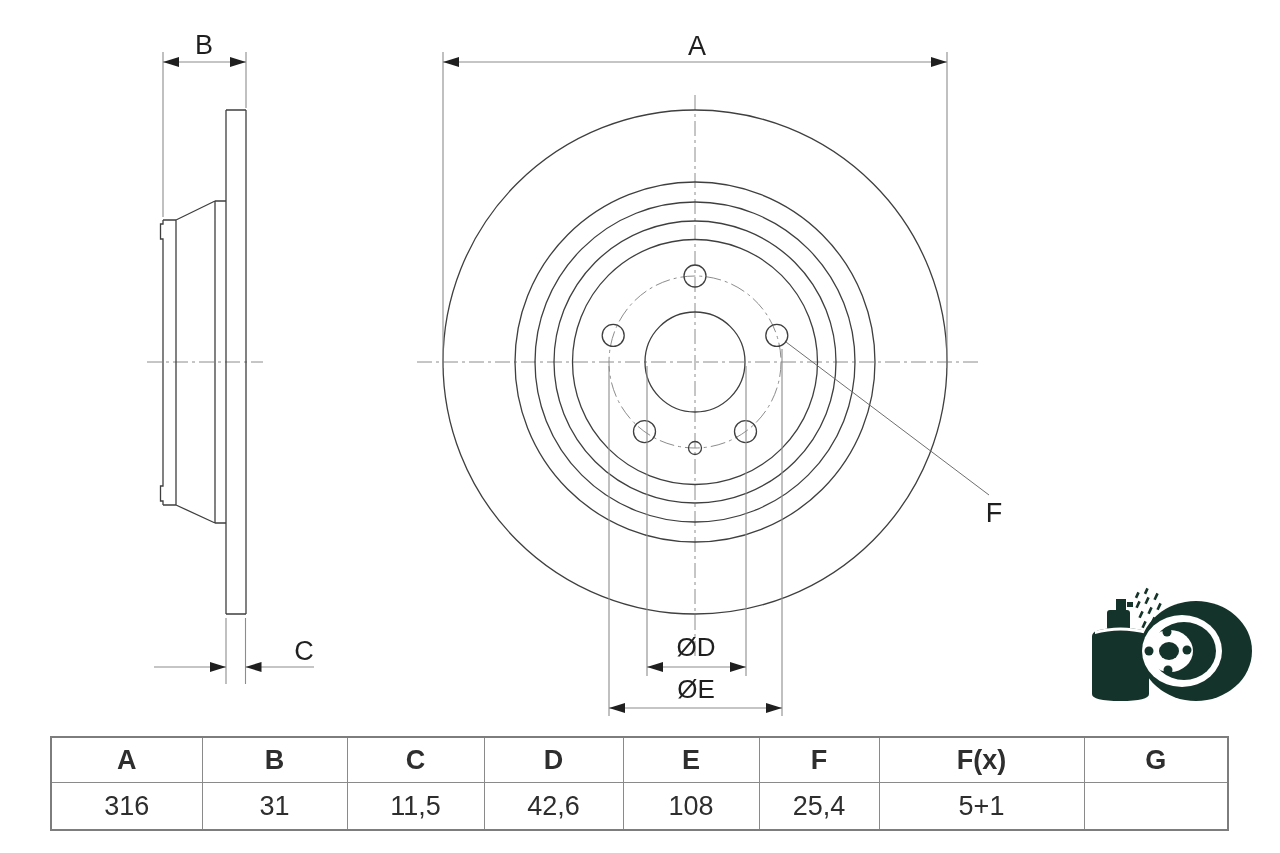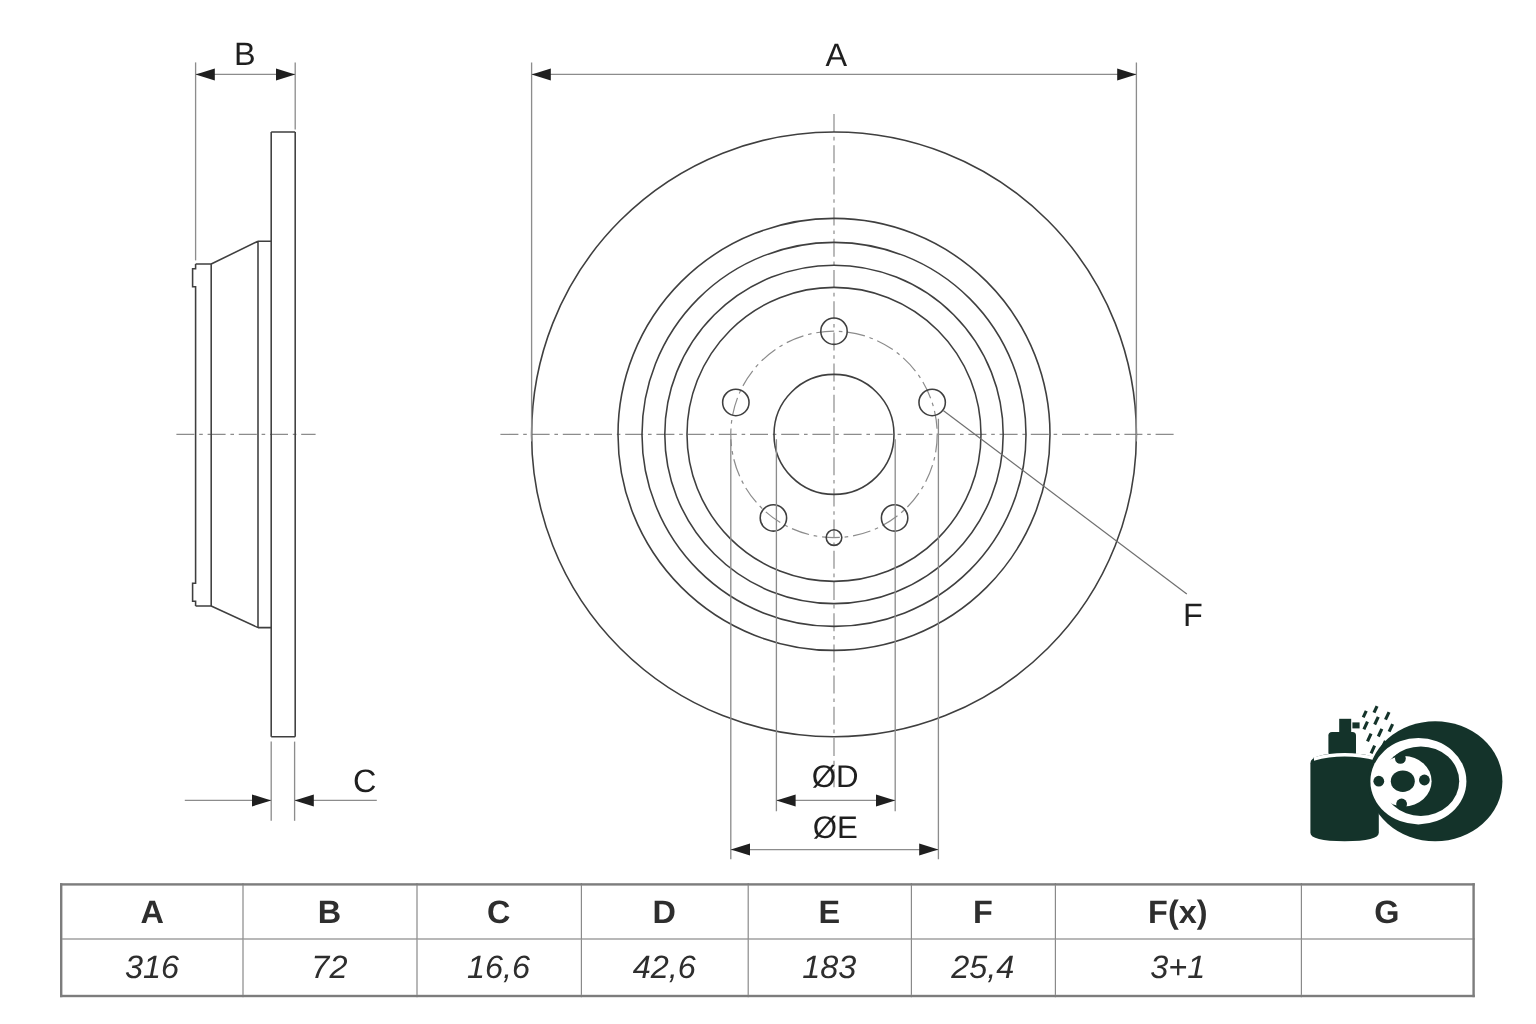--- a/index.html
+++ b/index.html
@@ -24,21 +24,21 @@
   .spec-table-wrap{position:absolute;left:50px;top:736px;}
   table.spec{
     border-collapse:collapse;table-layout:fixed;width:1177px;
     background:#fff;
   }
   table.spec td{
     border:1px solid #8a8a8a;text-align:center;vertical-align:middle;
     color:#2e2e2e;font-size:27px;padding:0;overflow:hidden;white-space:nowrap;
   }
   table.spec tr.hdr td{height:44px;font-weight:bold;}
-  table.spec tr.val td{height:46px;font-weight:normal;font-style:italic;}
+  table.spec tr.val td{height:46px;font-weight:normal;}
   table.spec{border:2px solid #7d7d7d;}
 </style>
 </head>
 <body>
 
 <div class="stage">
 
   <svg class="drawing-svg" width="1280" height="740" viewBox="0 0 1280 740">
 
     <g>
@@ -184,25 +184,25 @@
         <td>B</td>
         <td>C</td>
         <td>D</td>
         <td>E</td>
         <td>F</td>
         <td>F(x)</td>
         <td>G</td>
       </tr>
       <tr class="val">
         <td>316</td>
-        <td>72</td>
-        <td>16,6</td>
+        <td>31</td>
+        <td>11,5</td>
         <td>42,6</td>
-        <td>183</td>
+        <td>108</td>
         <td>25,4</td>
-        <td>3+1</td>
+        <td>5+1</td>
         <td></td>
       </tr>
     </tbody>
       </table>
   </div>
 
 </div>
 
 </body></html>

